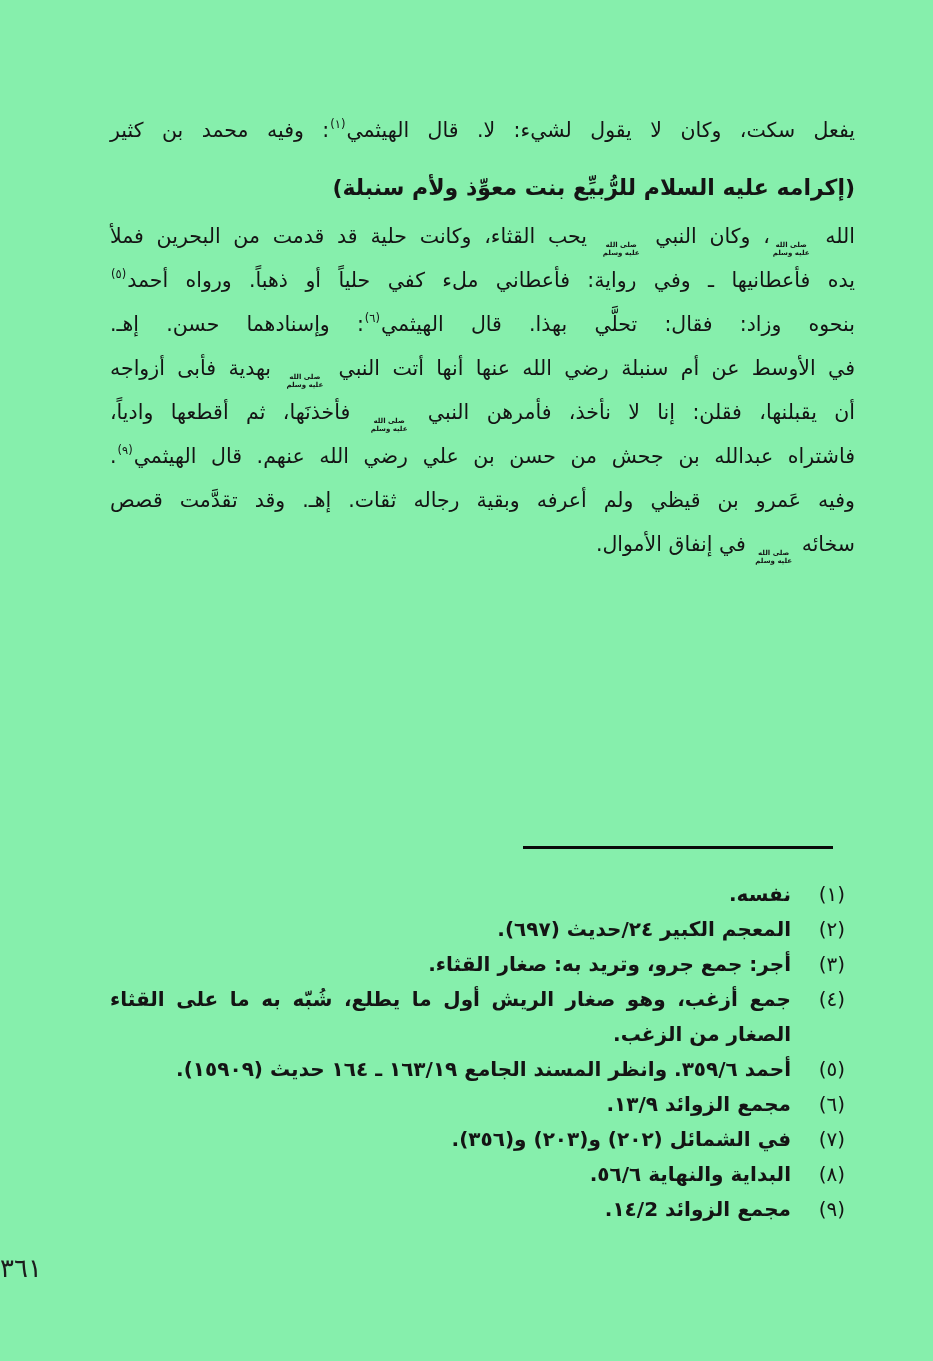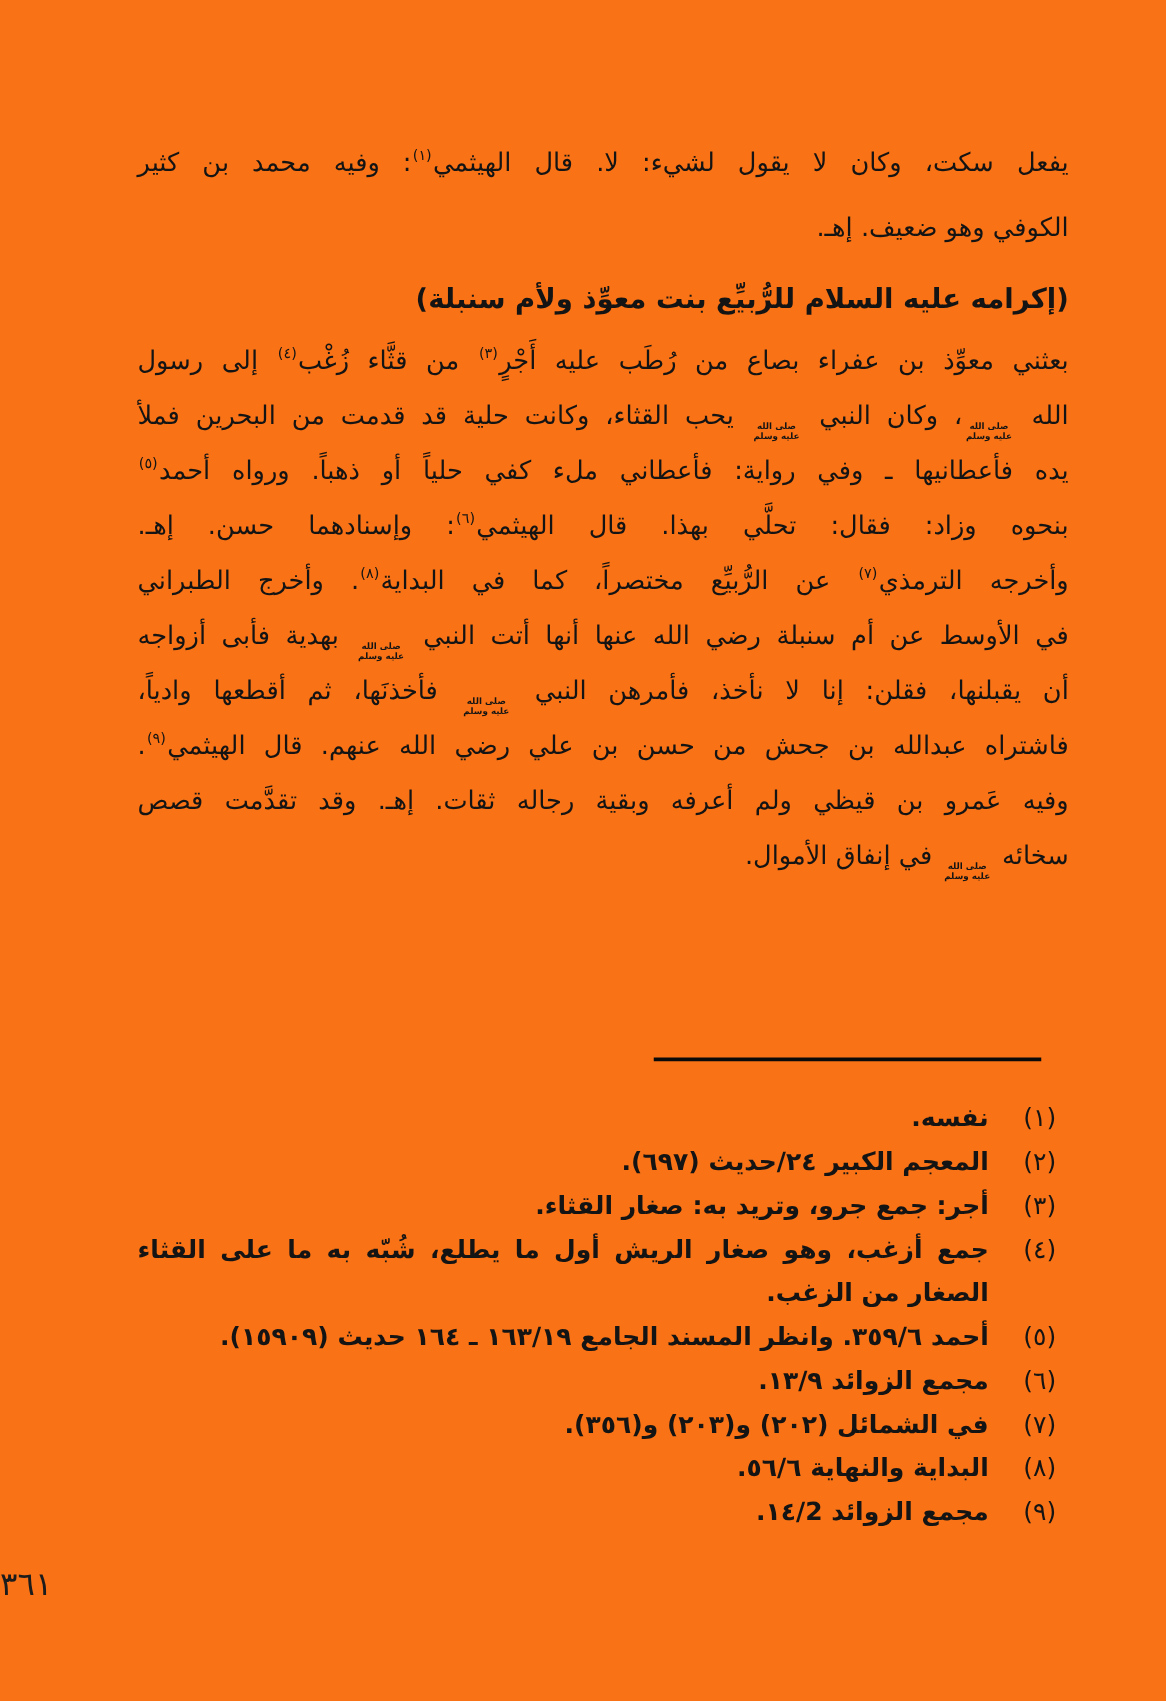--- a/index.html
+++ b/index.html
@@ -1,18 +1,18 @@
 <!DOCTYPE html>
 <html lang="ar"><head>
 <meta charset="utf-8">
 <style>
   html,body{margin:0;padding:0;}
   body{width:933px;height:1361px;background:#ffffff;}
   .page{
-    position:relative;width:933px;height:1361px;background:#f97316;color:#141414;
+    position:relative;width:933px;height:1361px;background:#86efac;color:#141414;
     font-family:"DejaVu Sans",sans-serif;overflow:hidden;
   }
   .body-text{position:absolute;top:104px;right:78px;width:745px;direction:rtl;}
   .line{
     font-size:20.5px;text-align:justify;text-align-last:justify;
     white-space:nowrap;
   }
   
   .para .line{white-space:normal;height:auto;}
   .para-a .line{line-height:52px;}
@@ -38,37 +38,34 @@
   }
 </style>
 </head>
 <body>
 
 <div class="page">
 
   <div class="body-text">
     <div class="para para-a">
         <div class="line">يفعل سكت، وكان لا يقول لشيء: لا. قال الهيثمي<sup class="fn-ref">(١)</sup>: وفيه محمد بن كثير</div>
-        <div class="line line-end">الكوفي وهو ضعيف. إهـ.</div>
       </div>
 
     <h2 class="heading">(إكرامه عليه السلام للرُّبيِّع بنت معوِّذ ولأم سنبلة)</h2>
 
     <div class="para para-b">
-        <div class="line">بعثني معوِّذ بن عفراء بصاع من رُطَب عليه أَجْرٍ<sup class="fn-ref">(٣)</sup> من قثَّاء زُغْب<sup class="fn-ref">(٤)</sup> إلى رسول</div>
         <div class="line">الله <span class="saw">
             <span>صلى الله</span>
             <span>عليه وسلم</span>
           </span>، وكان النبي <span class="saw">
             <span>صلى الله</span>
             <span>عليه وسلم</span>
           </span> يحب القثاء، وكانت حلية قد قدمت من البحرين فملأ</div>
         <div class="line">يده فأعطانيها ـ وفي رواية: فأعطاني ملء كفي حلياً أو ذهباً. ورواه أحمد<sup class="fn-ref">(٥)</sup></div>
         <div class="line">بنحوه وزاد: فقال: تحلَّي بهذا. قال الهيثمي<sup class="fn-ref">(٦)</sup>: وإسنادهما حسن. إهـ.</div>
-        <div class="line">وأخرجه الترمذي<sup class="fn-ref">(٧)</sup> عن الرُّبيِّع مختصراً، كما في البداية<sup class="fn-ref">(٨)</sup>. وأخرج الطبراني</div>
         <div class="line">في الأوسط عن أم سنبلة رضي الله عنها أنها أتت النبي <span class="saw">
             <span>صلى الله</span>
             <span>عليه وسلم</span>
           </span> بهدية فأبى أزواجه</div>
         <div class="line">أن يقبلنها، فقلن: إنا لا نأخذ، فأمرهن النبي <span class="saw">
             <span>صلى الله</span>
             <span>عليه وسلم</span>
           </span> فأخذنَها، ثم أقطعها وادياً،</div>
         <div class="line">فاشتراه عبدالله بن جحش من حسن بن علي رضي الله عنهم. قال الهيثمي<sup class="fn-ref">(٩)</sup>.</div>
         <div class="line">وفيه عَمرو بن قيظي ولم أعرفه وبقية رجاله ثقات. إهـ. وقد تقدَّمت قصص</div>

